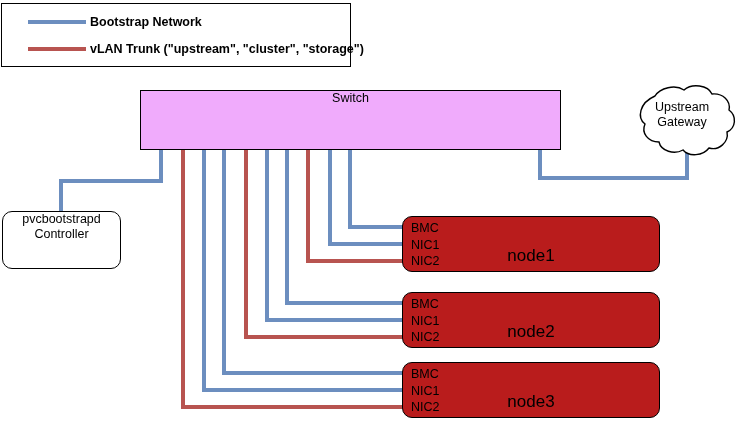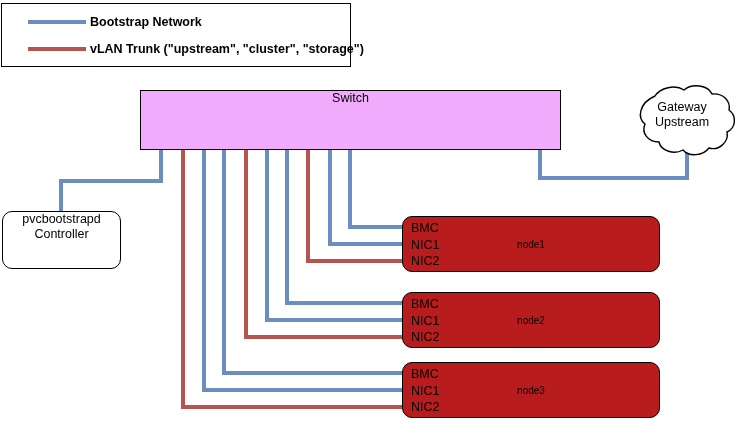--- a/index.html
+++ b/index.html
@@ -20,22 +20,22 @@
               display:flex;align-items:flex-start;justify-content:center;font-size:12.5px;}
 
   .ctrl-box{position:absolute;left:2px;top:211px;width:119px;height:58px;
             border:1px solid #000;border-radius:10px;background:#fff;box-sizing:border-box;
             display:flex;flex-direction:column;align-items:center;
             font-size:12.5px;line-height:15px;}
 
   .node-box{position:absolute;left:402px;width:258px;height:56px;
             border:1px solid #000;border-radius:10px;background:#b91c1c;box-sizing:border-box;}
   .node-ports{position:absolute;left:8px;top:3px;font-size:12.5px;line-height:16.5px;}
-  .node-title{position:absolute;left:0;top:0;width:100%;height:100%;
-              display:flex;align-items:center;justify-content:center;font-size:10px;}
+  .node-title{position:absolute;left:0;top:12px;width:100%;height:100%;
+              display:flex;align-items:center;justify-content:center;font-size:17px;}
 
   .cloud-label{position:absolute;left:636px;top:100px;width:92px;text-align:center;
                font-size:12.5px;line-height:15px;}
 </style>
 </head>
 <body>
 
 <div id="stage">
 
   <svg id="wires" viewBox="0 0 741 421" xmlns="http://www.w3.org/2000/svg">
@@ -84,22 +84,22 @@
   <div class="switch-box">
     <span>Switch</span>
   </div>
 
   <div class="ctrl-box">
     <span>pvcbootstrapd</span>
     <span>Controller</span>
   </div>
 
   <div class="cloud-label">
+    <div>Upstream</div>
     <div>Gateway</div>
-    <div>Upstream</div>
   </div>
 
   <div class="node-box" style="top:216px;">
     <div class="node-ports">
       <div>BMC</div>
       <div>NIC1</div>
       <div>NIC2</div>
     </div>
     <div class="node-title">node1</div>
   </div>

